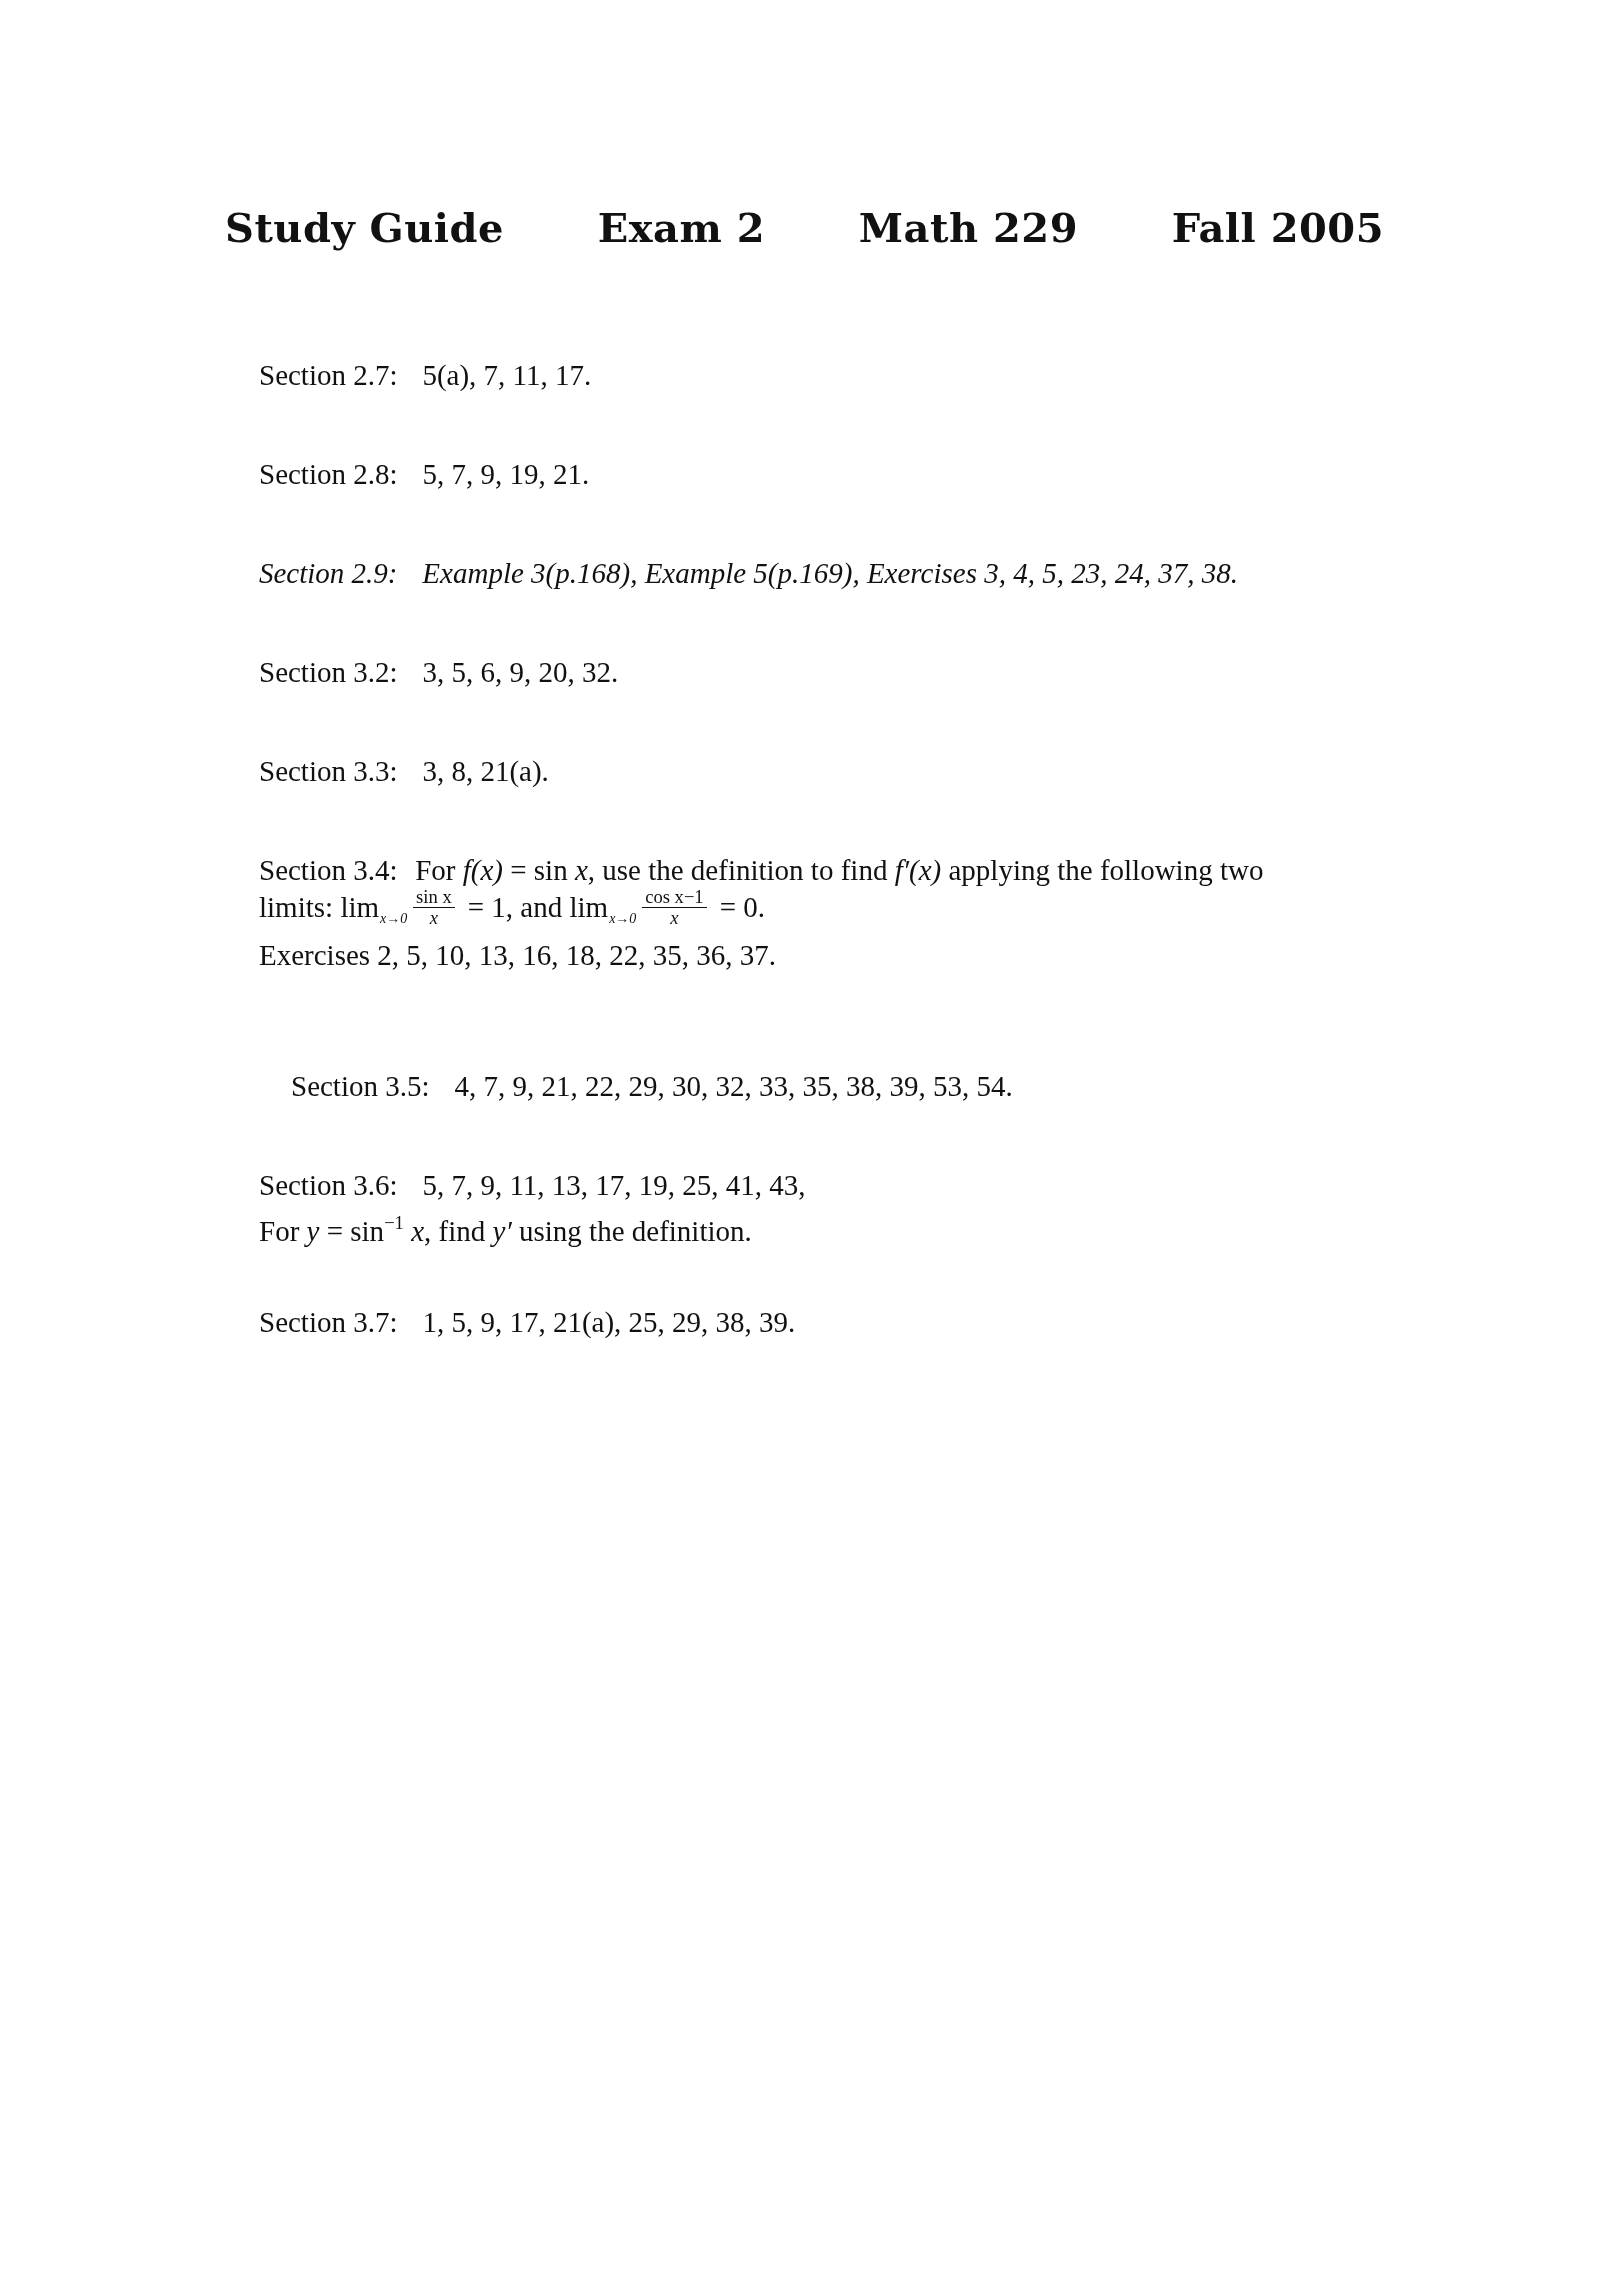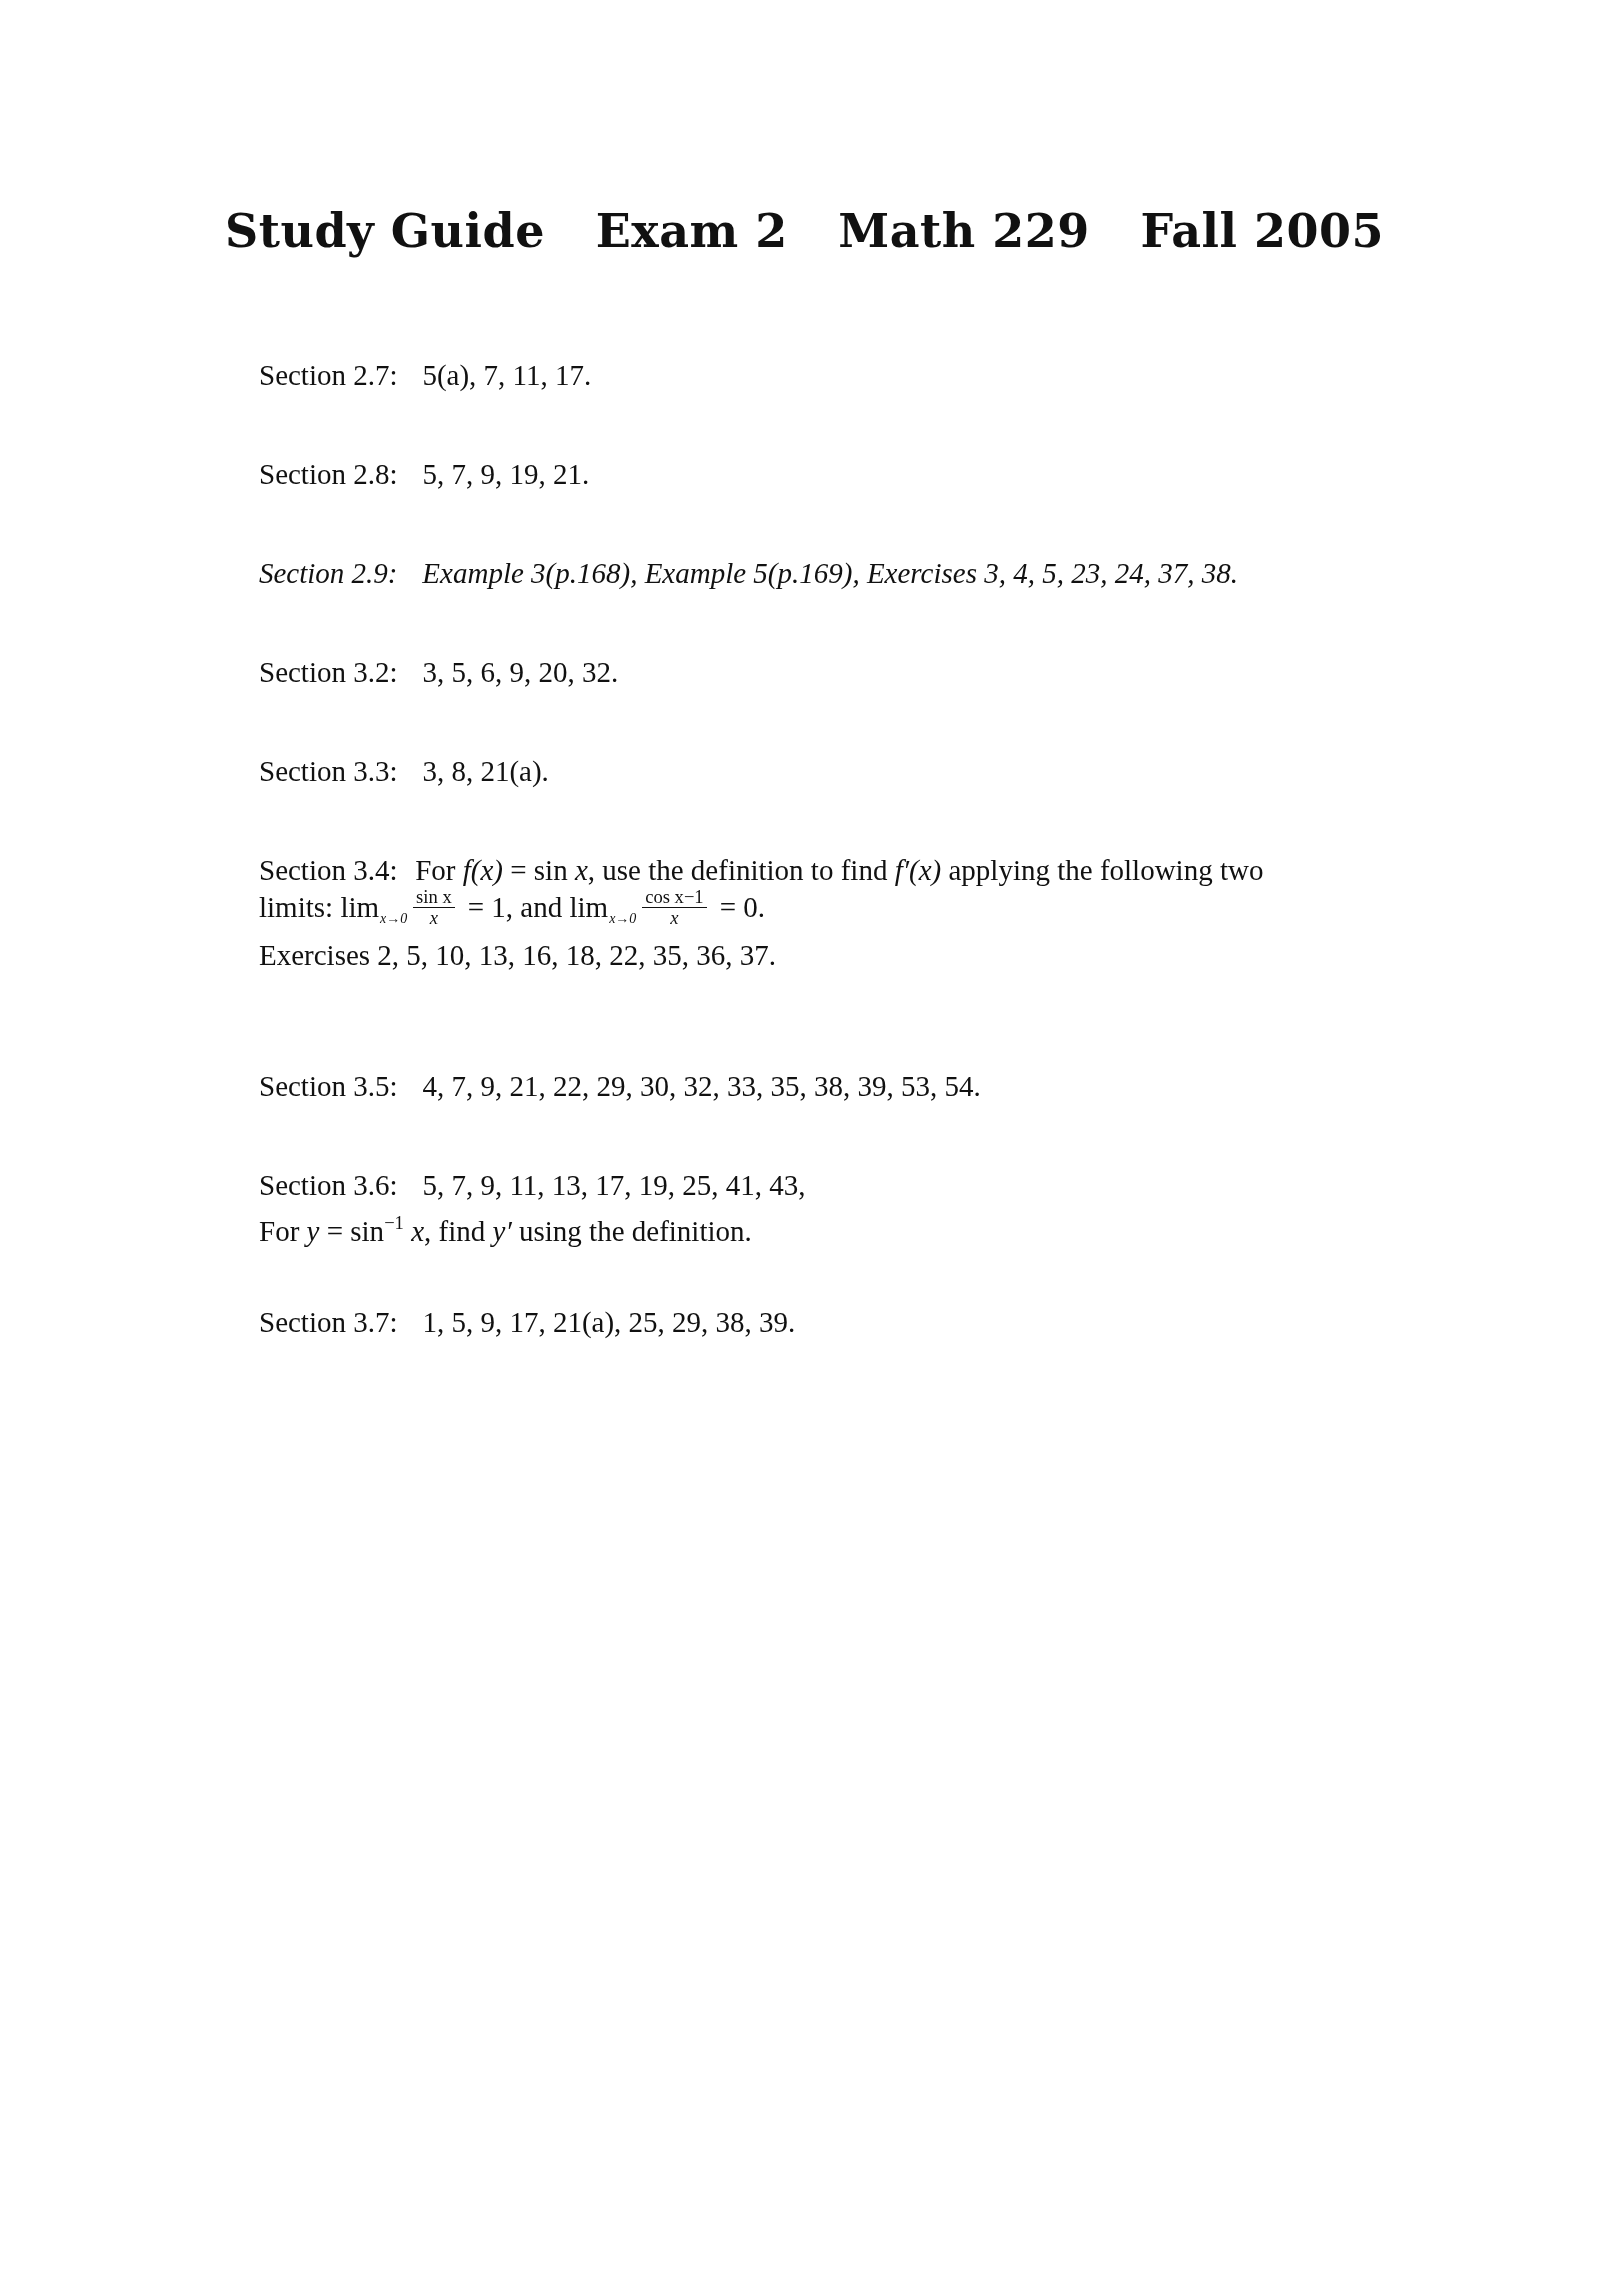--- a/index.html
+++ b/index.html
@@ -24,21 +24,21 @@
     .title-row {
       position: absolute;
       top: 204px;
       left: 225px;
       width: 1159px;
       display: flex;
       justify-content: space-between;
       align-items: baseline;
       font-family: "DejaVu Serif", "Liberation Serif", serif;
       font-weight: bold;
-      font-size: 46px;
+      font-size: 40px;
       letter-spacing: 0.5px;
     }
     .title-row span { white-space: nowrap; }
     .subtitle {
       position: absolute;
       top: 294px;
       left: 186px;
       width: 1255px;
       font-style: italic;
       font-size: 29px;
@@ -122,21 +122,21 @@
   <div class="section" style="top:852px;">
     <div>
       <span class="sec-label">Section 3.4:</span><span>For </span><span class="math">f(x)</span><span> = sin </span><span class="math">x</span><span>, use the definition to find </span><span class="math">f′(x)</span><span> applying the following two</span>
     </div>
     <div>
       <span>limits: </span><span class="lim"><span>lim</span><sub><i>x→0</i></sub></span><span class="frac"><span class="num">sin x</span><span class="den">x</span></span><span> = 1, and </span><span class="lim"><span>lim</span><sub><i>x→0</i></sub></span><span class="frac"><span class="num">cos x−1</span><span class="den">x</span></span><span> = 0.</span>
     </div>
     <div>Exercises 2, 5, 10, 13, 16, 18, 22, 35, 36, 37.</div>
   </div>
 
-  <div class="section" style="top:1068px;">
+  <div class="section" style="top:1068px;margin-left:32px;">
     <span class="sec-label">Section 3.5:</span>
     <span>4, 7, 9, 21, 22, 29, 30, 32, 33, 35, 38, 39, 53, 54.</span>
   </div>
 
   <div class="section" style="top:1167px;">
     <div>
       <span class="sec-label">Section 3.6:</span>
       <span>5, 7, 9, 11, 13, 17, 19, 25, 41, 43,</span>
     </div>
     <div>

